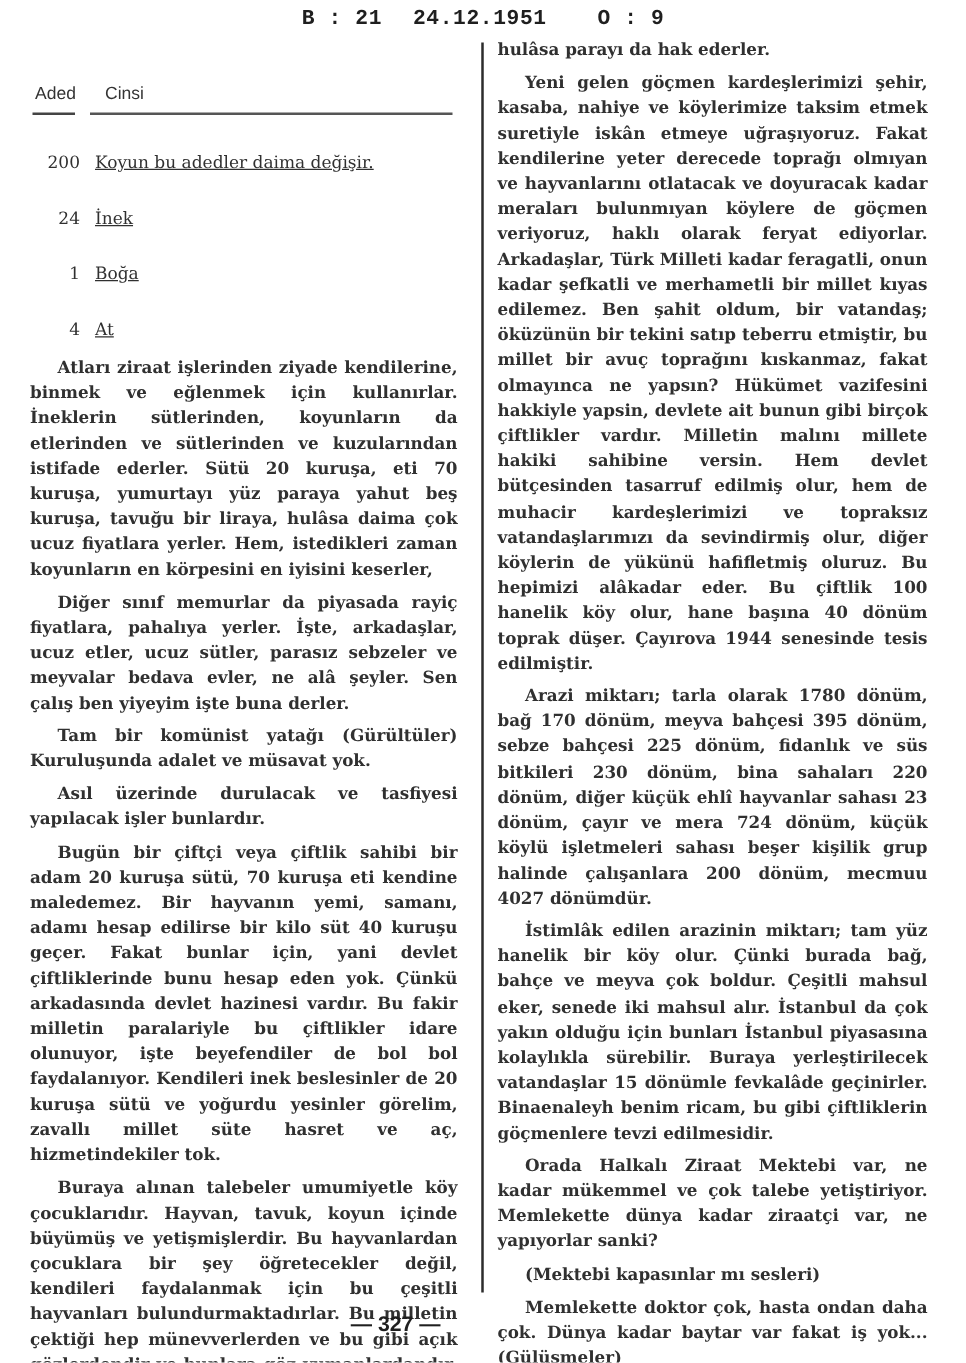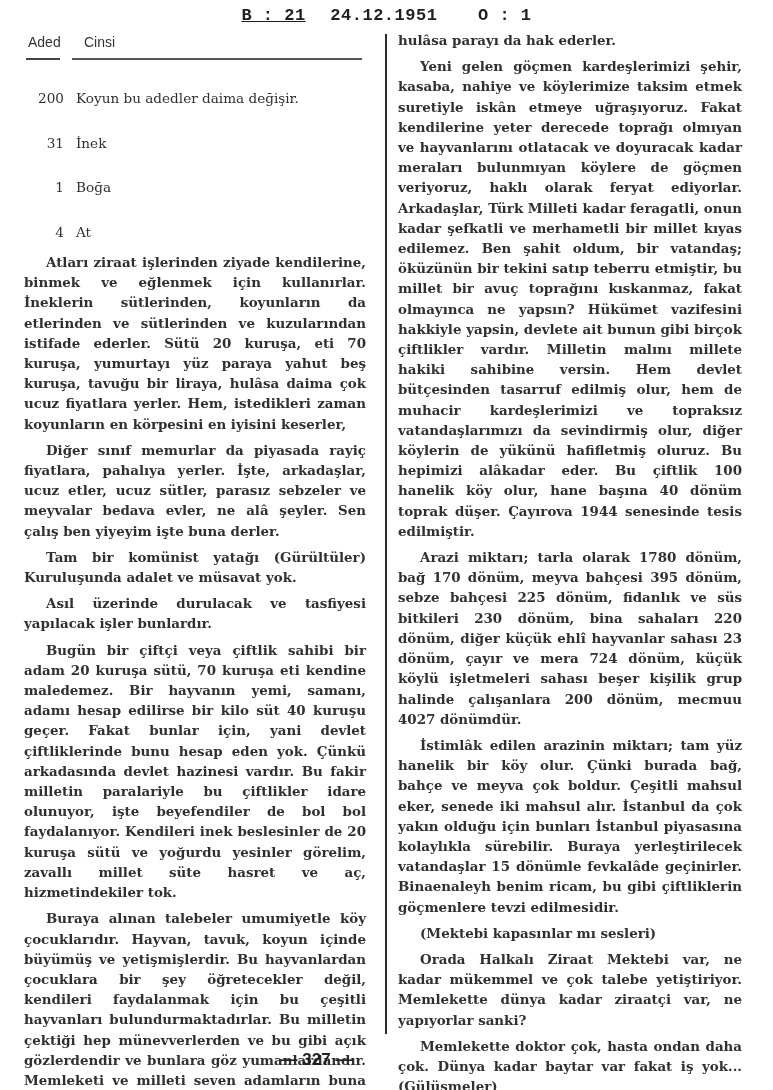--- a/index.html
+++ b/index.html
@@ -26,21 +26,21 @@
       left: 0;
       width: 773px;
       text-align: center;
       font-family: "Liberation Mono", "DejaVu Sans Mono", monospace;
       font-weight: bold;
       font-size: 17px;
       letter-spacing: 0.5px;
       color: #1f1f1f;
     }
     .header span { display: inline-block; }
-    .header .h-session { margin-right: 14px; text-decoration: underline; }
+    .header .h-session { margin-right: 14px; }
     .header .h-date { margin-right: 30px; }
 
     .col {
       position: absolute;
       font-size: 13.4px;
       line-height: 20.2px;
       text-align: justify;
       color: #303030;
     }
     .col-left { left: 24px; top: 30px; width: 342px; }
@@ -55,37 +55,38 @@
       background: #2c2c2c;
     }
 
     .tbl-head {
       display: flex;
       font-family: "Liberation Sans", "DejaVu Sans", sans-serif;
       font-size: 14px;
       color: #333;
       height: 24px;
       align-items: center;
+      margin-top: 32px;
     }
     .tbl-head .th-qty { width: 52px; padding-left: 4px; }
     .tbl-head .th-type { padding-left: 4px; }
     .tbl-rules {
       position: relative;
       height: 10px;
     }
     .tbl-rules .rule1 {
       position: absolute; left: 2px; top: 4px; width: 34px; height: 1.5px; background: #444;
     }
     .tbl-rules .rule2 {
       position: absolute; left: 48px; top: 4px; width: 290px; height: 1.5px; background: #555;
     }
     .tbl-body { margin-top: 6px; margin-bottom: 10px; }
     .tbl-row { display: flex; height: 20.5px; font-size: 13.6px; margin-top: 24px; }
     .tbl-row .qty { width: 40px; text-align: right; padding-right: 12px; }
-    .tbl-row .type { flex: 1; }
+    .tbl-row .type { flex: 1; text-decoration: underline; }
     .tbl-caption { padding-left: 52px; height: 20.5px; font-size: 13.6px; }
 
     p.par {
       margin: 0 0 6px 0;
       text-indent: 22px;
       font-weight: 600;
       hyphens: manual;
     }
     p.par.noindent { text-indent: 0; }
     p.par.interjection { text-indent: 22px; }
@@ -103,40 +104,40 @@
     }
   </style>
 </head>
 <body>
 
 <div class="page">
 
   <div class="header">
     <span class="h-session">B : 21</span>
     <span class="h-date">24.12.1951</span>
-    <span class="h-sitting">O : 1</span>
+    <span class="h-sitting">O : 9</span>
   </div>
 
   <div class="col col-left">
     <div class="tbl">
       <div class="tbl-head">
         <span class="th-qty">Aded</span>
         <span class="th-type">Cinsi</span>
       </div>
       <div class="tbl-rules">
         <div class="rule1"></div>
         <div class="rule2"></div>
       </div>
       <div class="tbl-body">
         <div class="tbl-row">
           <span class="qty">200</span>
           <span class="type">Koyun bu adedler daima değişir.</span>
         </div>
         <div class="tbl-row">
-          <span class="qty">31</span>
+          <span class="qty">24</span>
           <span class="type">İnek</span>
         </div>
         <div class="tbl-row">
           <span class="qty">1</span>
           <span class="type">Boğa</span>
         </div>
         <div class="tbl-row">
           <span class="qty">4</span>
           <span class="type">At</span>
         </div>
@@ -151,19 +152,19 @@
     <p class="par">Buraya alınan talebeler umumiyetle köy çocuklarıdır. Hayvan, tavuk, koyun içinde büyümüş ve yetişmişlerdir. Bu hayvanlardan çocuklara bir şey öğretecekler değil, kendileri faydalanmak için bu çeşitli hayvanları bulundurmaktadırlar. Bu milletin çektiği hep münevverlerden ve bu gibi açık gözlerdendir ve bunlara göz yumanlardandır. Memleketi ve milleti seven adamların buna vicdanları razı gelmez ve onlar bu gibi yerlerde de kendilerini besletmezler, daha hayırlı ve daha faydalı hizmetler ve eserler icat ederler, bu suretle al-</p>
   </div>
 
   <div class="divider"></div>
 
   <div class="col col-right">
     <p class="par noindent">hulâsa parayı da hak ederler.</p>
     <p class="par">Yeni gelen göçmen kardeşlerimizi şehir, kasaba, nahiye ve köylerimize taksim etmek suretiyle iskân etmeye uğraşıyoruz. Fakat kendilerine yeter derecede toprağı olmıyan ve hayvanlarını otlatacak ve doyuracak kadar meraları bulunmıyan köylere de göçmen veriyoruz, haklı olarak feryat ediyorlar. Arkadaşlar, Türk Milleti kadar feragatli, onun kadar şefkatli ve merhametli bir millet kıyas edilemez. Ben şahit oldum, bir vatandaş; öküzünün bir tekini satıp teberru etmiştir, bu millet bir avuç toprağını kıskanmaz, fakat olmayınca ne yapsın? Hükümet vazifesini hakkiyle yapsin, devlete ait bunun gibi birçok çiftlikler vardır. Milletin malını millete hakiki sahibine versin. Hem devlet bütçesinden tasarruf edilmiş olur, hem de muhacir kardeşlerimizi ve topraksız vatandaşlarımızı da sevindirmiş olur, diğer köylerin de yükünü hafifletmiş oluruz. Bu hepimizi alâkadar eder. Bu çiftlik 100 hanelik köy olur, hane başına 40 dönüm toprak düşer. Çayırova 1944 senesinde tesis edilmiştir.</p>
     <p class="par">Arazi miktarı; tarla olarak 1780 dönüm, bağ 170 dönüm, meyva bahçesi 395 dönüm, sebze bahçesi 225 dönüm, fidanlık ve süs bitkileri 230 dönüm, bina sahaları 220 dönüm, diğer küçük ehlî hayvanlar sahası 23 dönüm, çayır ve mera 724 dönüm, küçük köylü işletmeleri sahası beşer kişilik grup halinde çalışanlara 200 dönüm, mecmuu 4027 dönümdür.</p>
     <p class="par">İstimlâk edilen arazinin miktarı; tam yüz hanelik bir köy olur. Çünki burada bağ, bahçe ve meyva çok boldur. Çeşitli mahsul eker, senede iki mahsul alır. İstanbul da çok yakın olduğu için bunları İstanbul piyasasına kolaylıkla sürebilir. Buraya yerleştirilecek vatandaşlar 15 dönümle fevkalâde geçinirler. Binaenaleyh benim ricam, bu gibi çiftliklerin göçmenlere tevzi edilmesidir.</p>
+    <p class="par">Orada Halkalı Ziraat Mektebi var, ne kadar mükemmel ve çok talebe yetiştiriyor. Memlekette dünya kadar ziraatçi var, ne yapıyorlar sanki?</p>
     <p class="par interjection">(Mektebi kapasınlar mı sesleri)</p>
-    <p class="par">Orada Halkalı Ziraat Mektebi var, ne kadar mükemmel ve çok talebe yetiştiriyor. Memlekette dünya kadar ziraatçi var, ne yapıyorlar sanki?</p>
     <p class="par">Memlekette doktor çok, hasta ondan daha çok. Dünya kadar baytar var fakat iş yok... (Gülüşmeler)</p>
   </div>
 
   <div class="page-number">— 327 —</div>
 </div>
 
 </body></html>

